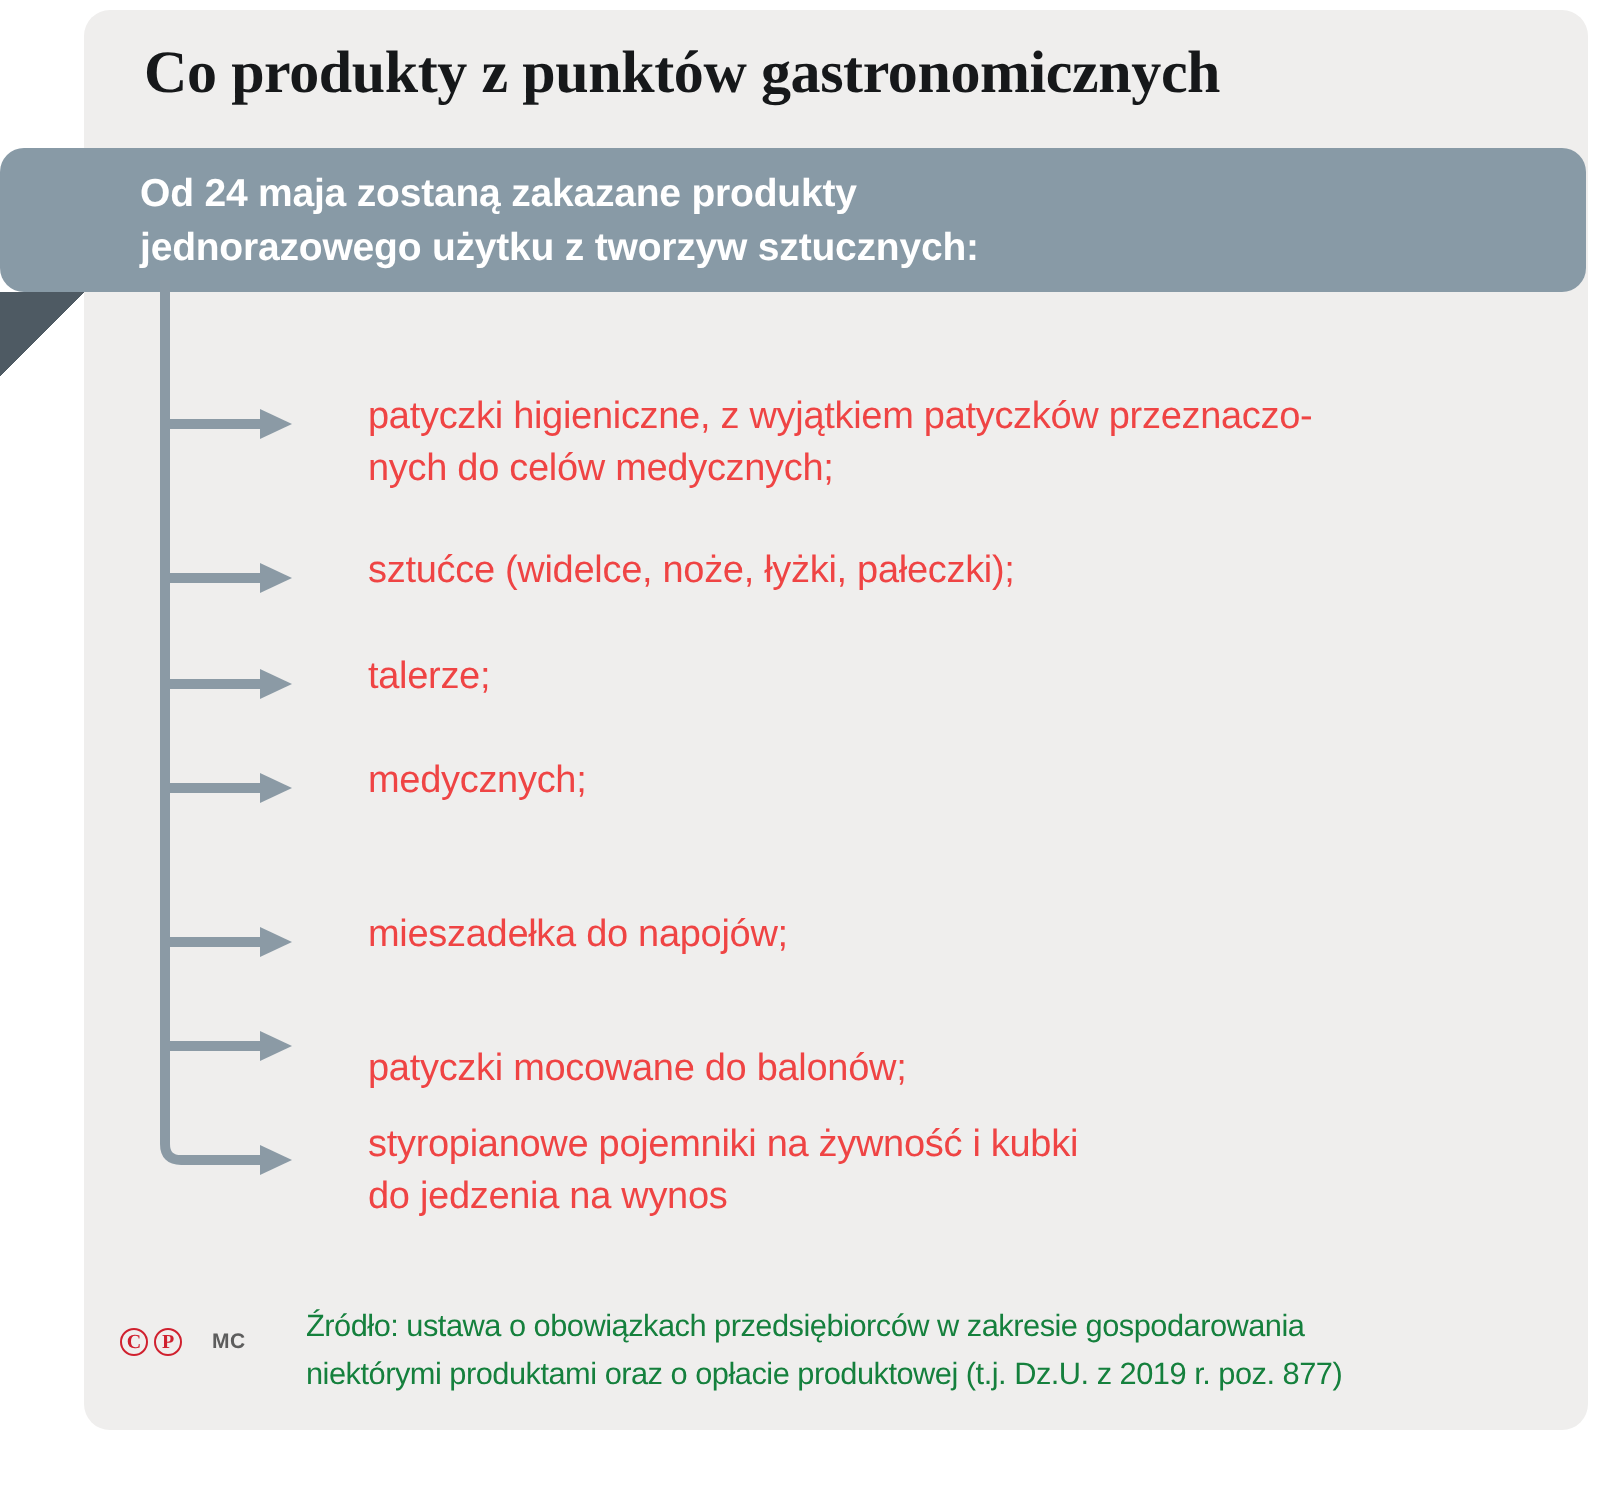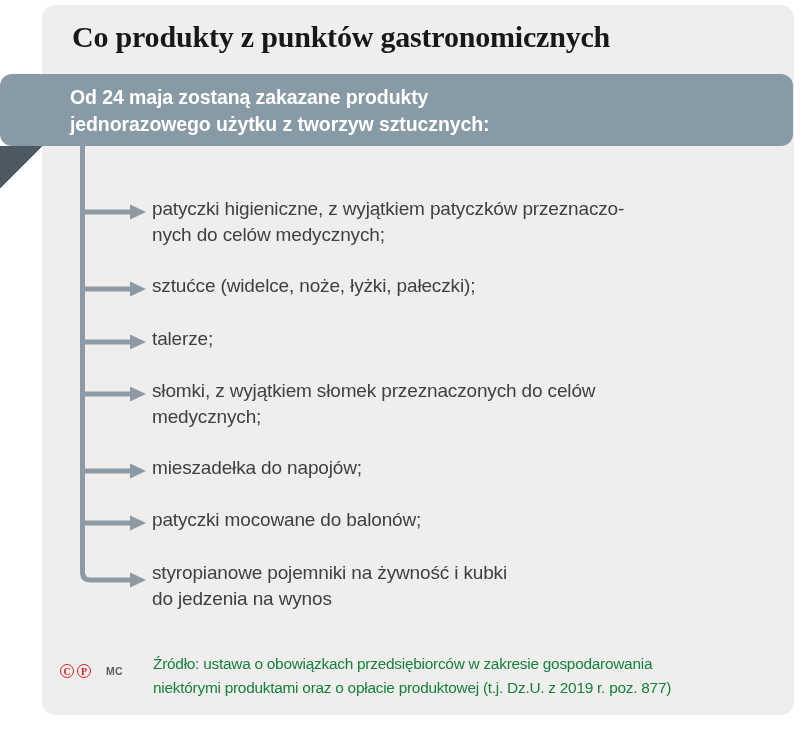--- a/index.html
+++ b/index.html
@@ -95,32 +95,33 @@
     top: 196px;
     width: 610px;
     margin: 0;
     padding: 0;
     list-style: none;
   }
   .list-item {
     font-family: "Liberation Sans", sans-serif;
     font-size: 19px;
     line-height: 26px;
-    color: #404040;
+    color: #ef4444;
     letter-spacing: -0.15px;
+    margin-left: 32px;
   }
   .list-item .line { display: block; white-space: nowrap; }
 
   
   .item-0 { position: absolute; top: 0px;   }
   .item-1 { position: absolute; top: 77px; text-align: center;  }
   .item-2 { position: absolute; top: 130px; }
   .item-3 { position: absolute; top: 182px; }
   .item-4 { position: absolute; top: 259px; }
-  .item-5 { position: absolute; top: 311px; }
+  .item-5 { position: absolute; top: 326px; }
   .item-6 { position: absolute; top: 364px; }
 
   
   #footer {
     position: absolute;
     left: 60px;
     top: 652px;
     width: 720px;
     height: 48px;
   }
@@ -210,21 +211,20 @@
     <span class="line">patyczki higieniczne, z wyjątkiem patyczków przeznaczo-</span>
     <span class="line">nych do celów medycznych;</span>
   </li>
   <li class="list-item item-1">
     <span class="line">sztućce (widelce, noże, łyżki, pałeczki);</span>
   </li>
   <li class="list-item item-2">
     <span class="line">talerze;</span>
   </li>
   <li class="list-item item-3">
-    <span class="line">słomki, z wyjątkiem słomek przeznaczonych do celów</span>
     <span class="line">medycznych;</span>
   </li>
   <li class="list-item item-4">
     <span class="line">mieszadełka do napojów;</span>
   </li>
   <li class="list-item item-5">
     <span class="line">patyczki mocowane do balonów;</span>
   </li>
   <li class="list-item item-6">
     <span class="line">styropianowe pojemniki na żywność i kubki</span>

